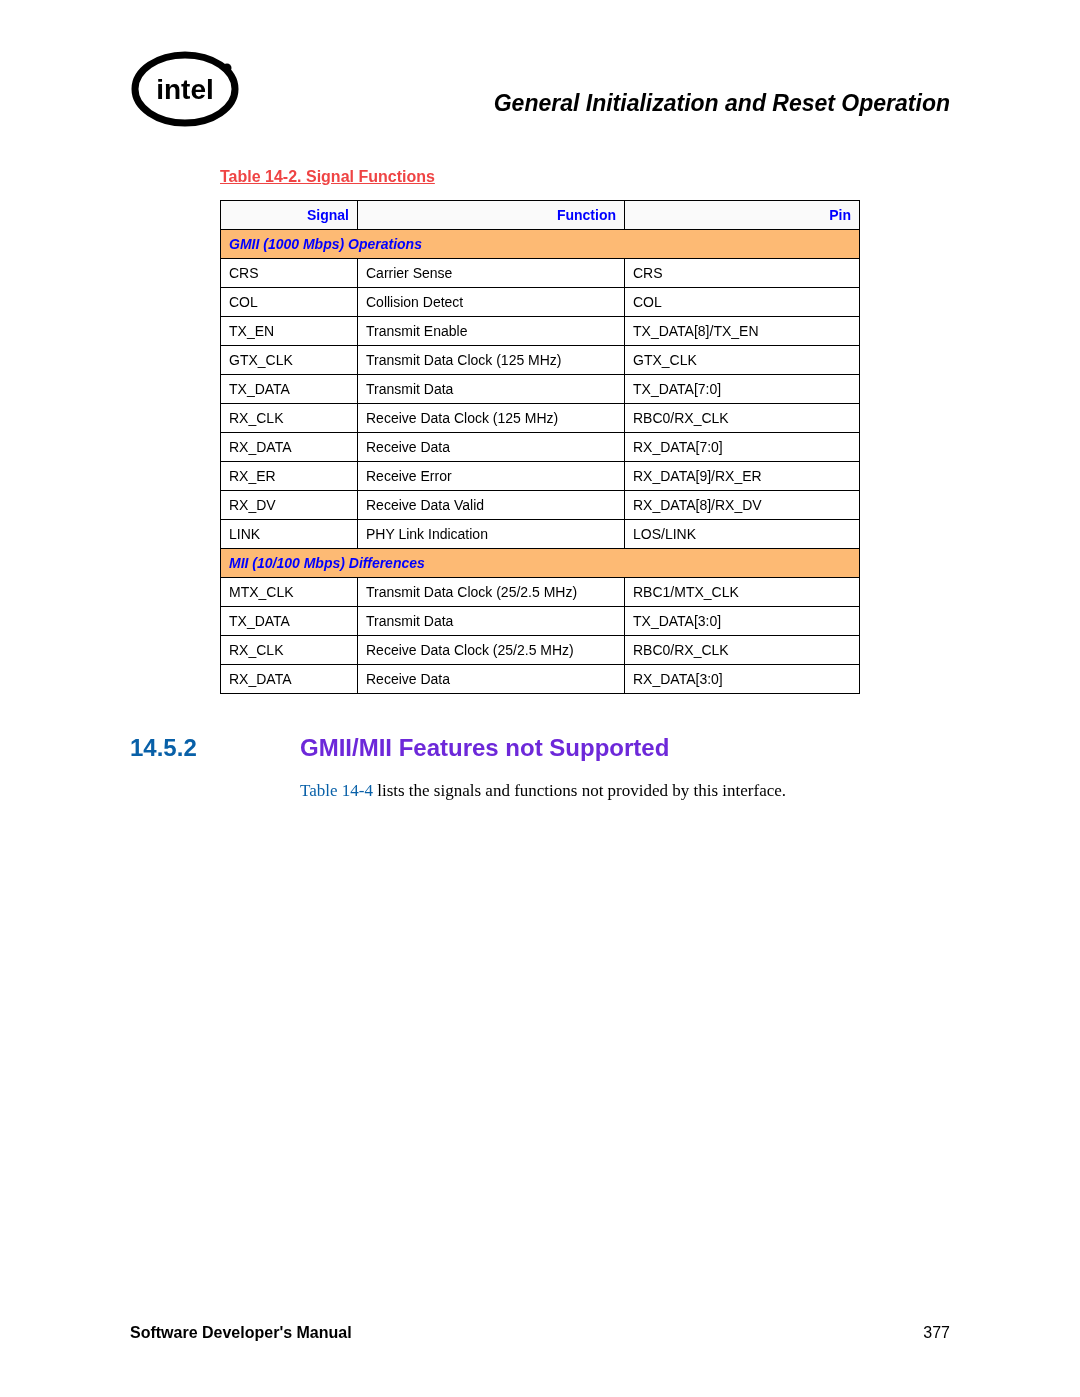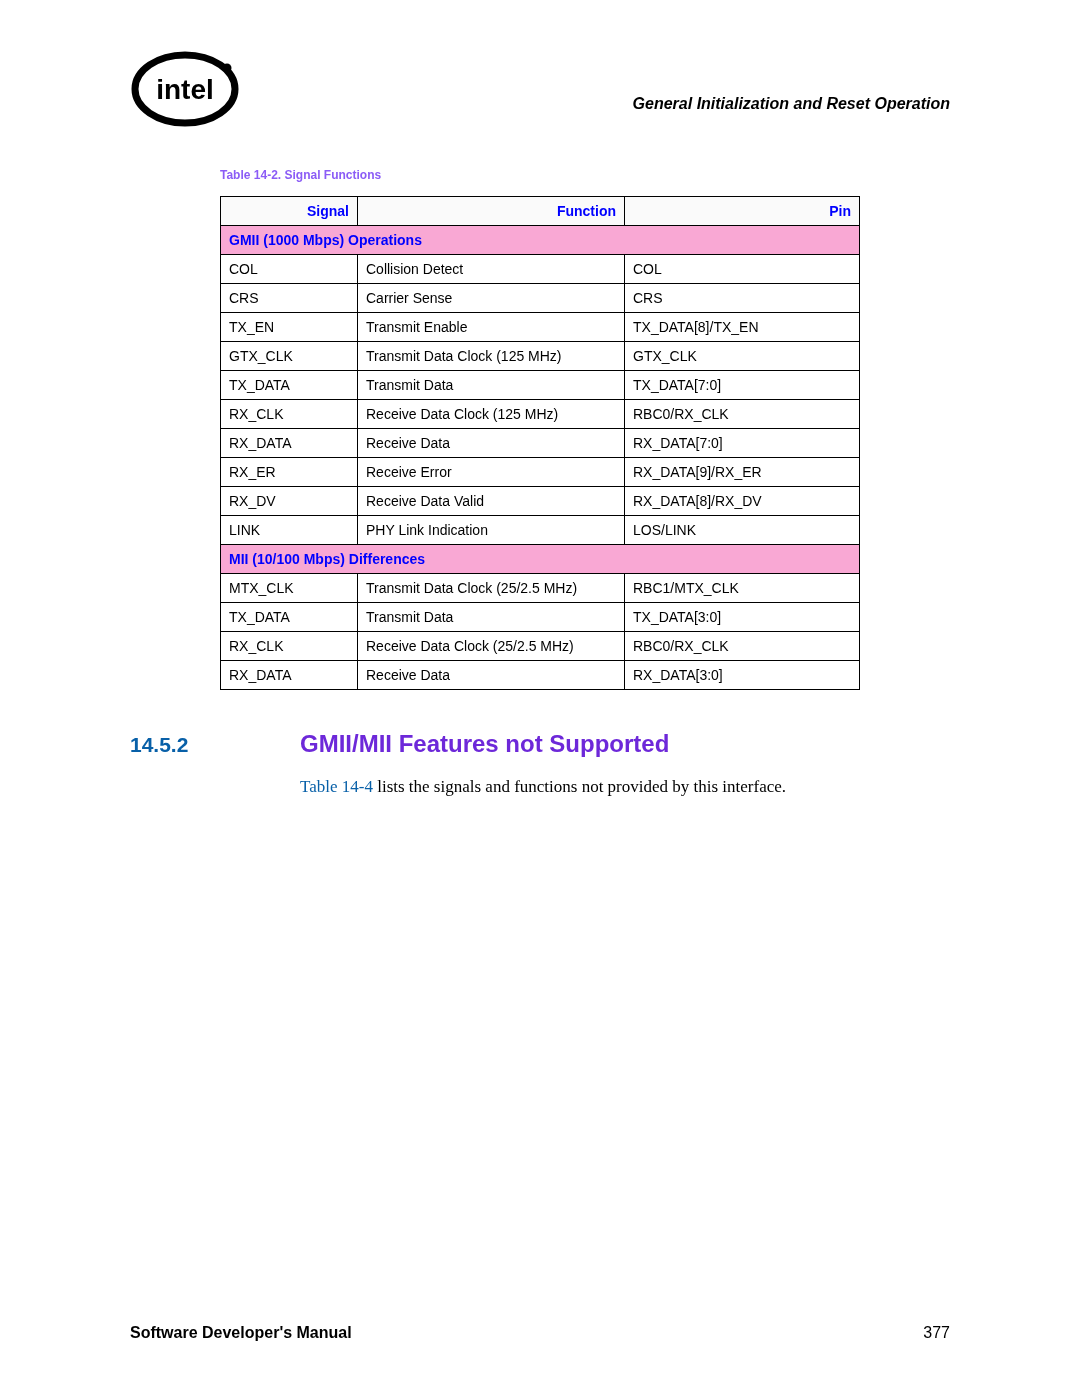--- a/index.html
+++ b/index.html
@@ -26,28 +26,29 @@
     margin-bottom: 40px;
   }
   .logo-wrap {
     width: 110px;
     height: 78px;
     position: relative;
   }
   .chapter-title {
     font-style: italic;
     font-weight: bold;
+    font-size: 23px;
+    margin-top: 29px;
+  }
+  .table-title {
+    color: #ef4444;
+    font-weight: bold;
     font-size: 16px;
-    margin-top: 29px;
-  }
-  .table-title {
-    color: #8b5cf6;
-    font-weight: bold;
-    font-size: 12px;
     margin: 0 0 14px 90px;
+    text-decoration: underline;
   }
   table {
     border-collapse: collapse;
     width: 640px;
     margin-left: 90px;
     font-size: 14px;
   }
   th, td {
     border: 1px solid #000;
     padding: 5px 8px;
@@ -58,32 +59,33 @@
   th {
     background: #fafafa;
     font-weight: bold;
     color: #0000ff;
     text-align: right;
   }
   th.col-signal { width: 120px; }
   th.col-function { width: 250px; }
   th.col-pin {}
   .section-row td {
-    background: #f9a8d4;
+    background: #fdba74;
     color: #0000ff;
     font-weight: bold;
+    font-style: italic;
   }
   .section-head {
     margin: 40px 0 18px 0;
   }
   .section-num {
     display: inline-block;
     color: #0860a8;
     font-weight: bold;
-    font-size: 21px;
+    font-size: 24px;
     width: 170px;
     vertical-align: baseline;
   }
   .section-title {
     display: inline;
     color: #6d28d9;
     font-weight: bold;
     font-size: 24px;
   }
   .body-text {
@@ -129,28 +131,28 @@
         <th class="col-signal">Signal</th>
         <th class="col-function">Function</th>
         <th class="col-pin">Pin</th>
       </tr>
     </thead>
     <tbody>
       <tr class="section-row">
         <td colspan="3">GMII (1000 Mbps) Operations</td>
       </tr>
       <tr>
+          <td>CRS</td>
+          <td>Carrier Sense</td>
+          <td>CRS</td>
+        </tr>
+      <tr>
           <td>COL</td>
           <td>Collision Detect</td>
           <td>COL</td>
-        </tr>
-      <tr>
-          <td>CRS</td>
-          <td>Carrier Sense</td>
-          <td>CRS</td>
         </tr>
       <tr>
           <td>TX_EN</td>
           <td>Transmit Enable</td>
           <td>TX_DATA[8]/TX_EN</td>
         </tr>
       <tr>
           <td>GTX_CLK</td>
           <td>Transmit Data Clock (125 MHz)</td>
           <td>GTX_CLK</td>

